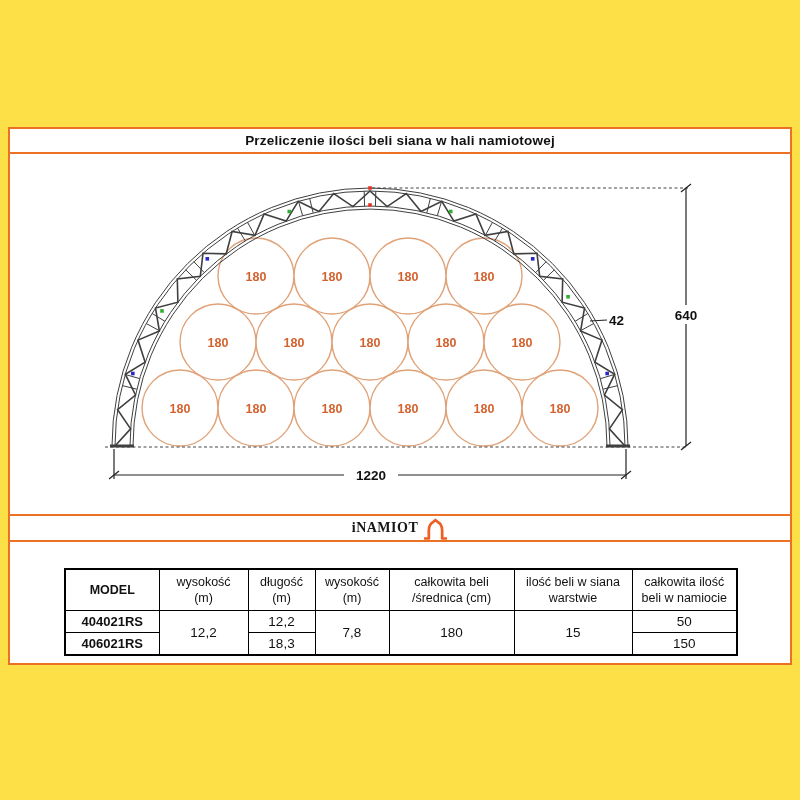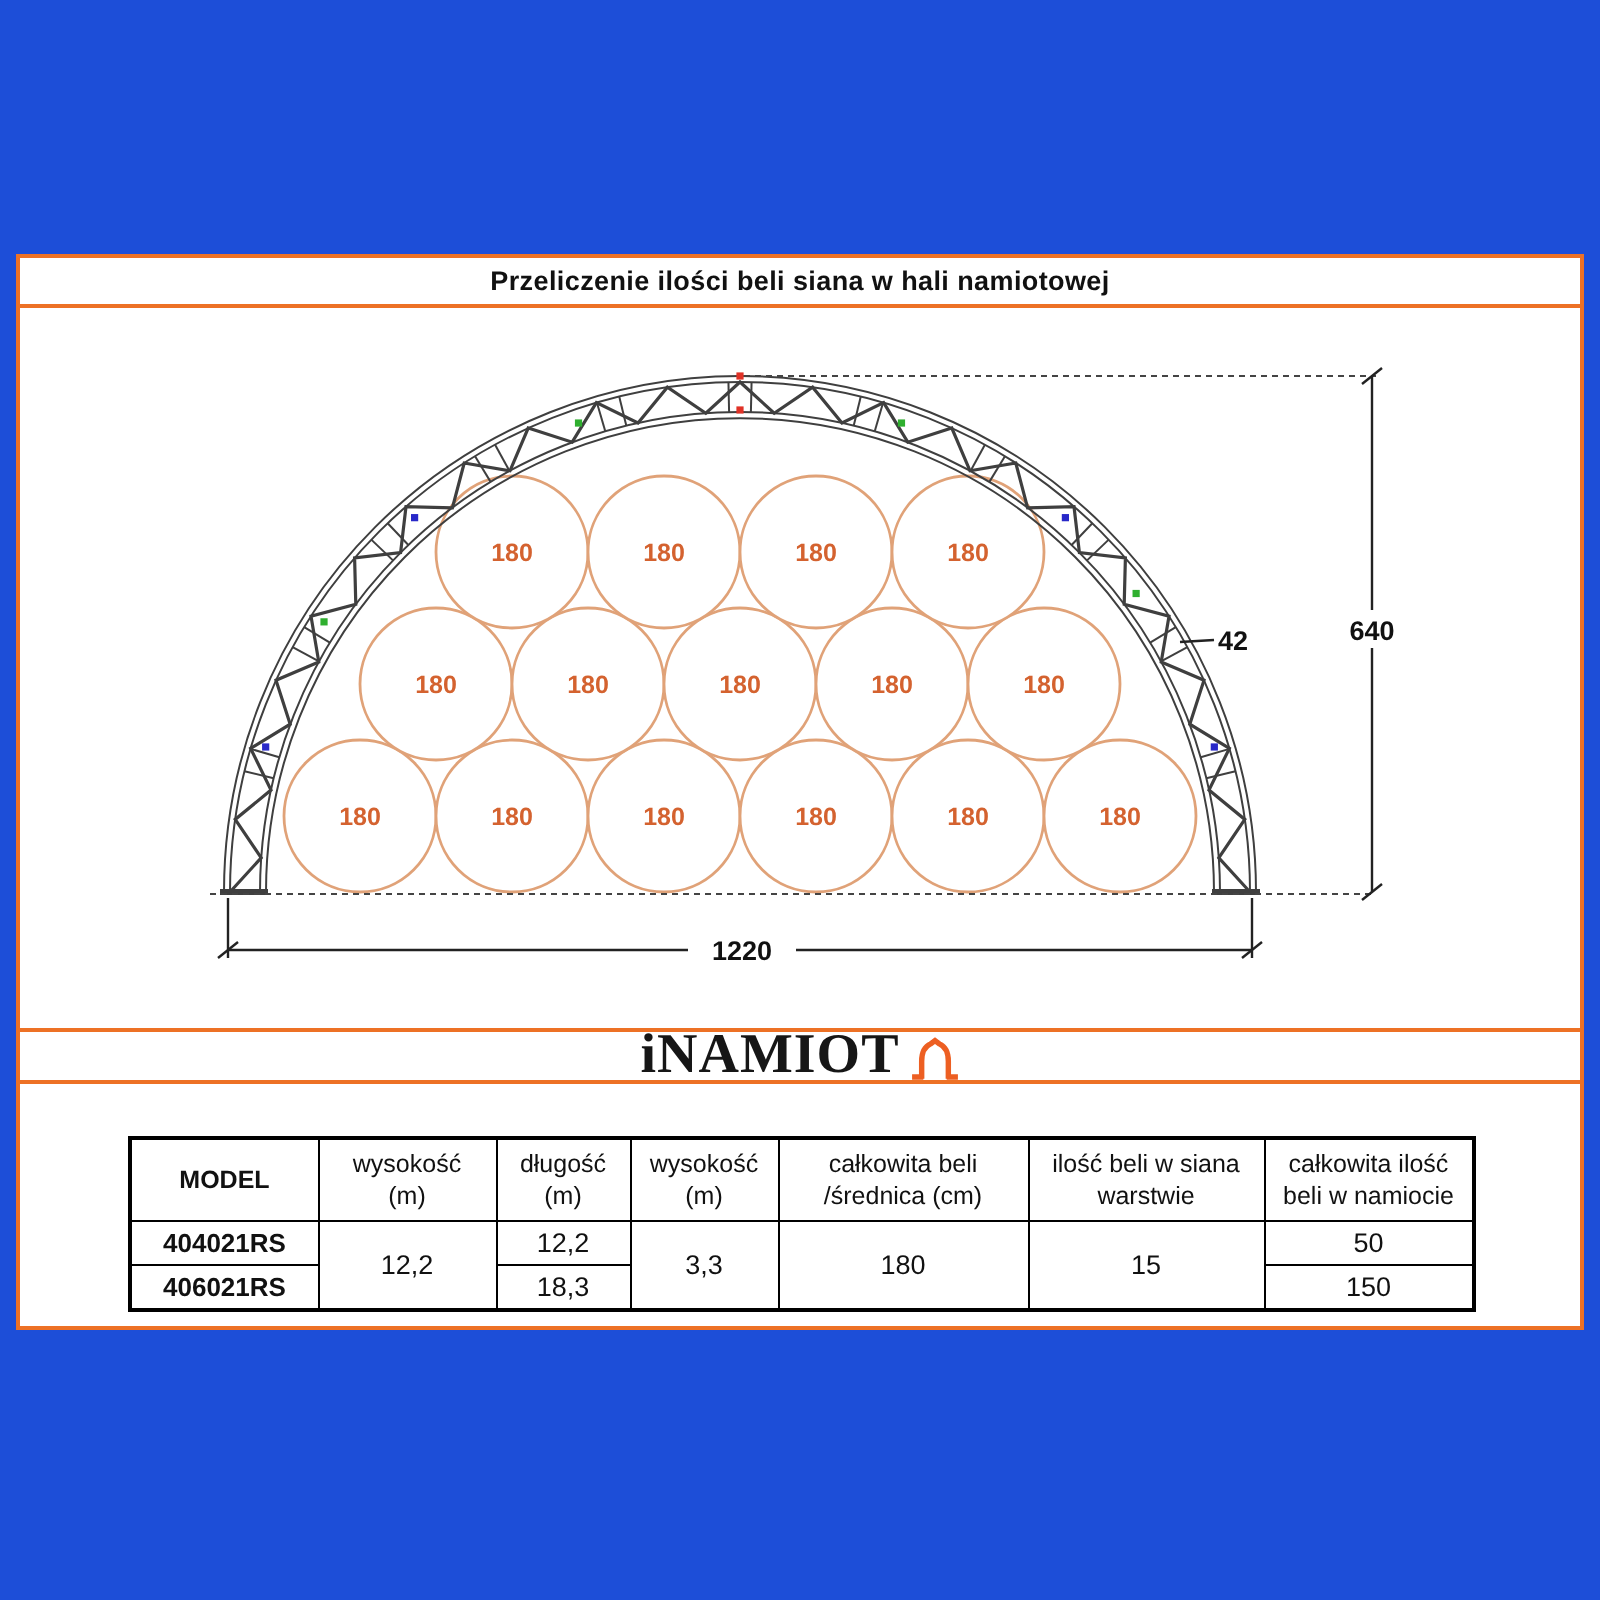--- a/index.html
+++ b/index.html
@@ -1,26 +1,26 @@
 <!DOCTYPE html>
 <html><head>
 <meta charset="utf-8">
 <style>
   html,body{margin:0;padding:0;background:#fff;}
   body{width:800px;height:800px;font-family:"Liberation Sans",sans-serif;color:#111;}
-  .page{position:relative;width:800px;height:800px;background:#1d4ed8;overflow:hidden;}
+  .page{position:relative;width:800px;height:800px;background:#fde047;overflow:hidden;}
   .frame{position:absolute;left:8px;top:127px;width:784px;}
   .band{box-sizing:border-box;border:2px solid #ED7125;background:#fff;width:784px;}
   .band + .band{margin-top:-2px;}
   .title-band{height:27px;display:flex;align-items:center;justify-content:center;}
   .title-band span{font-weight:bold;font-size:13.5px;letter-spacing:.2px;}
   .drawing-band{height:364px;position:relative;}
   .drawing-band svg{display:block;}
   .logo-band{height:28px;display:flex;align-items:center;justify-content:center;gap:5px;}
-  .logo-text{font-family:"Liberation Serif",serif;font-weight:bold;font-size:28px;letter-spacing:.5px;color:#161616;}
+  .logo-text{font-family:"Liberation Serif",serif;font-weight:bold;font-size:14px;letter-spacing:.5px;color:#161616;}
   .table-band{height:125px;position:relative;}
   table.spec{position:absolute;left:54px;top:26px;border-collapse:collapse;border:2px solid #000;table-layout:fixed;}
   table.spec th, table.spec td{border:1px solid #000;text-align:center;vertical-align:middle;padding:0 2px;background:#fff;}
   table.spec th{font-weight:normal;font-size:12.5px;line-height:1.3;height:40px;}
   table.spec th.model-h{font-weight:bold;}
   table.spec td{font-size:13.5px;height:21px;}
   table.spec td.model{font-weight:bold;font-size:13px;}
 </style>
 </head>
 <body>
@@ -175,21 +175,21 @@
           </th>
           <th>
             <div>całkowita ilość</div>
             <div>beli w namiocie</div>
           </th>
         </tr>
         <tr>
           <td class="model">404021RS</td>
           <td rowspan="2">12,2</td>
           <td>12,2</td>
-          <td rowspan="2">3,3</td>
+          <td rowspan="2">7,8</td>
           <td rowspan="2">180</td>
           <td rowspan="2">15</td>
           <td>50</td>
         </tr>
         <tr>
           <td class="model">406021RS</td>
           <td>18,3</td>
           <td>150</td>
         </tr>
       </tbody>

